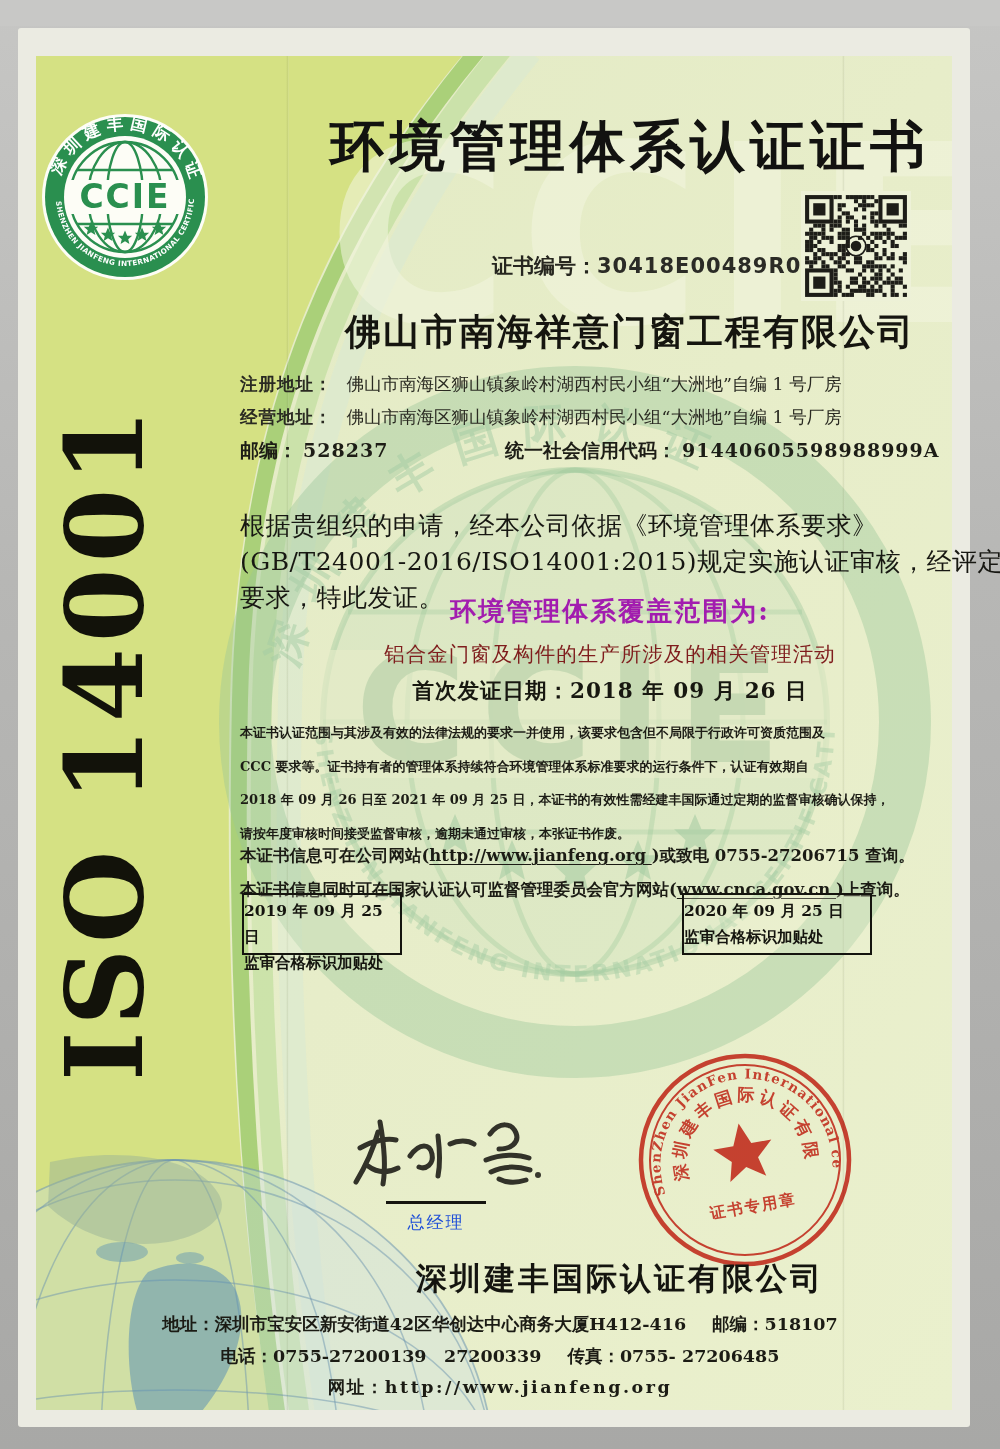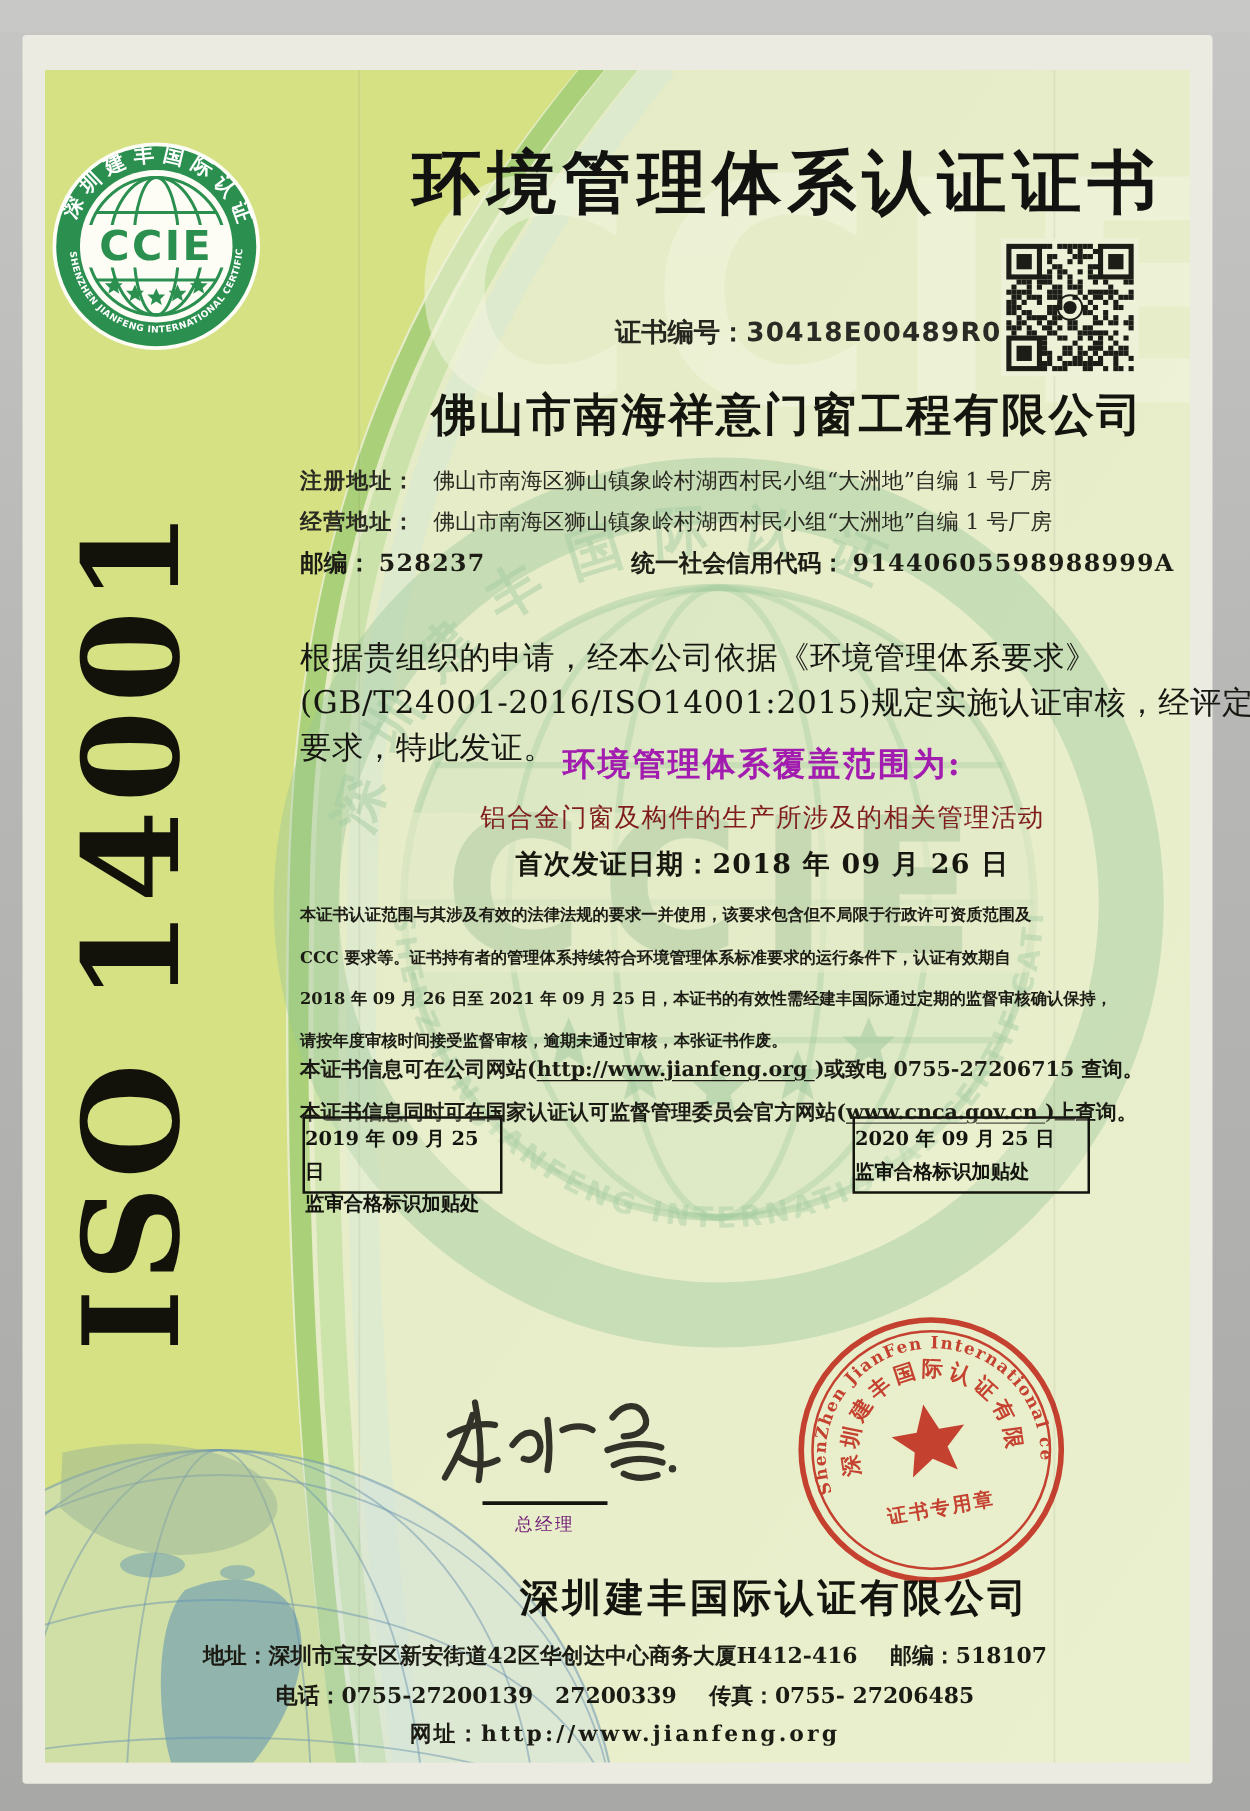--- a/index.html
+++ b/index.html
@@ -45,21 +45,21 @@
   .fine{left:240px;top:716px;width:716px;font-size:13px;line-height:33.5px;font-weight:600;color:#1c1c15;}
   .qline{font-size:16.5px;font-weight:700;color:#1b1b14;}
   .qline .url{text-decoration:underline;text-underline-offset:3px;}
   .q1{left:240px;top:845px;}
   .q2{left:240px;top:879px;}
   .stick-box{border:2.5px solid #14140e;color:#14140e;text-align:left;
     font-size:15.5px;font-weight:700;line-height:26px;padding-top:3px;background:rgba(240,244,214,0.25);}
   .box1{left:242px;top:893px;width:156px;height:55px;}
   .box2{left:682px;top:893px;width:186px;height:55px;}
   .sig-line{left:386px;top:1201px;width:100px;height:2.5px;background:#15150f;}
-  .sig-title{left:378px;top:1211px;width:116px;font-size:14px;color:#701a75;letter-spacing:2px;}
+  .sig-title{left:378px;top:1211px;width:116px;font-size:17px;color:#1d4ed8;letter-spacing:2px;}
   .issuer-name{left:250px;top:1258px;width:740px;font-size:31px;font-weight:800;letter-spacing:3px;color:#14140f;font-family:"DejaVu Sans","Liberation Sans",sans-serif;}
   .issuer-line{left:144px;top:0;width:712px;font-size:17.5px;font-weight:700;color:#1b1b14;}
   .gap{display:inline-block;width:26px;}
   .stamp{mix-blend-mode:multiply;opacity:0.93;}
   .crease{position:absolute;top:56px;height:1354px;width:3px;z-index:4;background:linear-gradient(90deg,rgba(90,100,60,0.00),rgba(90,100,60,0.10),rgba(255,255,255,0.12));}
 </style>
 </head>
 <body>
 
 <div class="page">

